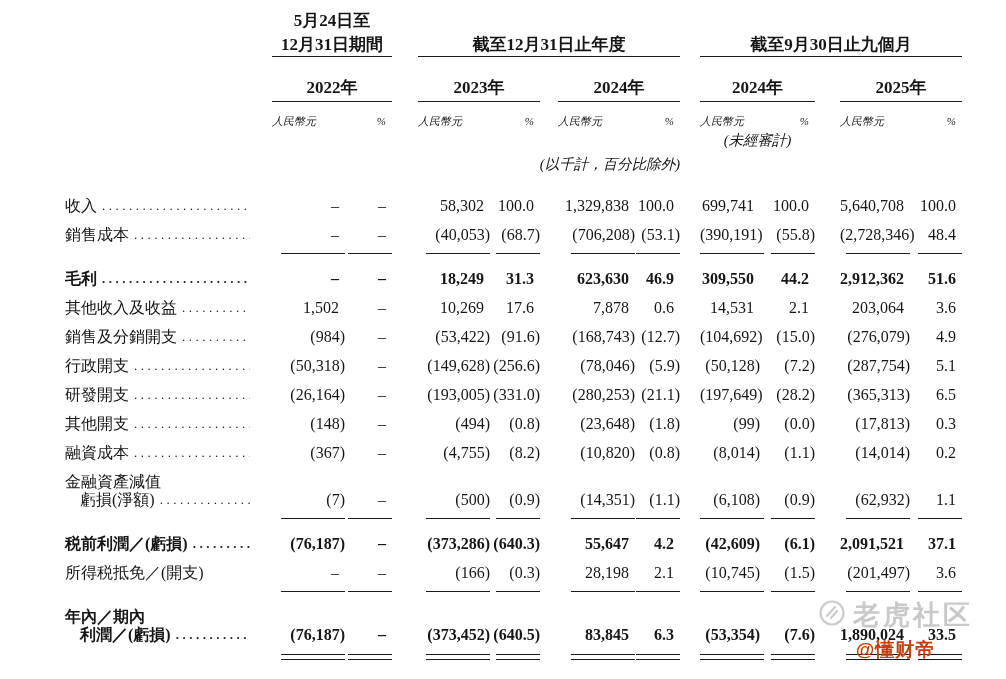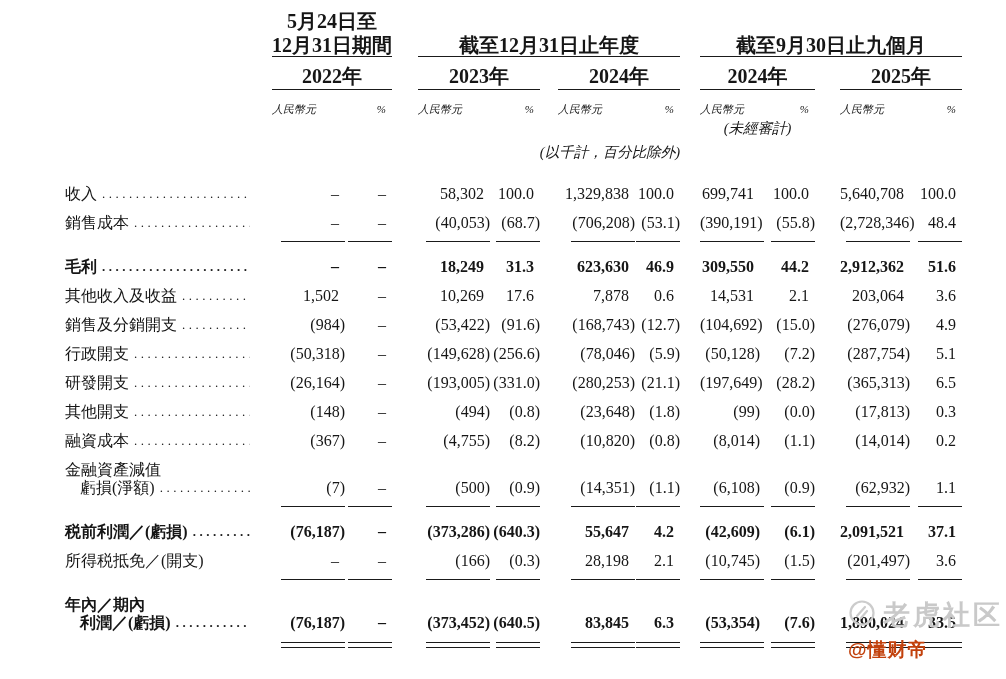--- a/index.html
+++ b/index.html
@@ -7,26 +7,26 @@
     width:1006px;height:679px;position:relative;background:#ffffff;
     font-family:"Liberation Serif","DejaVu Serif",serif;
     color:#161616;overflow:hidden;
   }
   .fin-table{
     border-collapse:collapse;table-layout:fixed;
     margin:6px 0 0 65px;width:897px;
   }
   .fin-table td{padding:0;vertical-align:bottom;overflow:visible;}
   
-  .hrow td{font-weight:bold;font-size:20px;line-height:22px;}
+  .hrow td{font-weight:bold;font-size:17px;line-height:22px;}
   .hc{text-align:center;}
   .bb{border-bottom:1.5px solid #1a1a1a;}
   .h1 td{padding-top:4px;}
   .h2 td{padding-top:2px;}
-  .h3 td{padding-top:8px;padding-bottom:2px;}
+  .h3 td{padding-top:20px;padding-bottom:2px;}
   .h4 td{font-weight:normal;font-style:italic;font-size:11px;padding-top:9px;line-height:20px;}
   .h5 td,.h6 td{font-weight:normal;font-style:italic;font-size:14.5px;line-height:19px;}
   .h6 td{padding-top:5px;padding-bottom:18px;margin-top:20px;}
   .ra{text-align:right;}
   .la{text-align:left;padding-left:2px;}
   
   .data-row td{font-size:16px;line-height:18px;padding:5px 0 6px 0;}
   .data-row.bold td{font-weight:bold;}
   .num{text-align:right;white-space:nowrap;}
   .pp{padding-right:6px !important;}
@@ -37,21 +37,21 @@
   .leader{flex:1 1 auto;overflow:hidden;white-space:nowrap;letter-spacing:3.5px;
           padding-left:5px;font-size:13px;color:#1d1d1d;}
   
   .rule-row td{height:15px;vertical-align:top;}
   .rl{margin-top:3px;}
   .rl.s{border-top:1.5px solid #1a1a1a;height:0;}
   .rl.d{border-top:1.5px solid #1a1a1a;border-bottom:1.5px solid #1a1a1a;height:4px;margin-top:4px;}
   .w-rmb{width:64px;margin-left:auto;}
   .w-pct{width:44px;margin-left:auto;}
   
-  .watermark{position:absolute;top:597px;right:3px;text-align:left;pointer-events:none;
+  .watermark{position:absolute;top:597px;right:33px;text-align:center;pointer-events:none;
              font-family:"Liberation Sans","DejaVu Sans",sans-serif;}
   .wm-brand{display:flex;align-items:center;gap:7px;justify-content:flex-end;}
   .wm-brand-text{font-size:27px;font-weight:bold;letter-spacing:3px;color:#c9c9c9;}
   .wm-handle{font-size:19px;font-weight:bold;color:#c2410c;margin-top:4px;letter-spacing:1px;}
 </style>
 </head>
 <body>
 
 <table class="fin-table">
   <colgroup>

